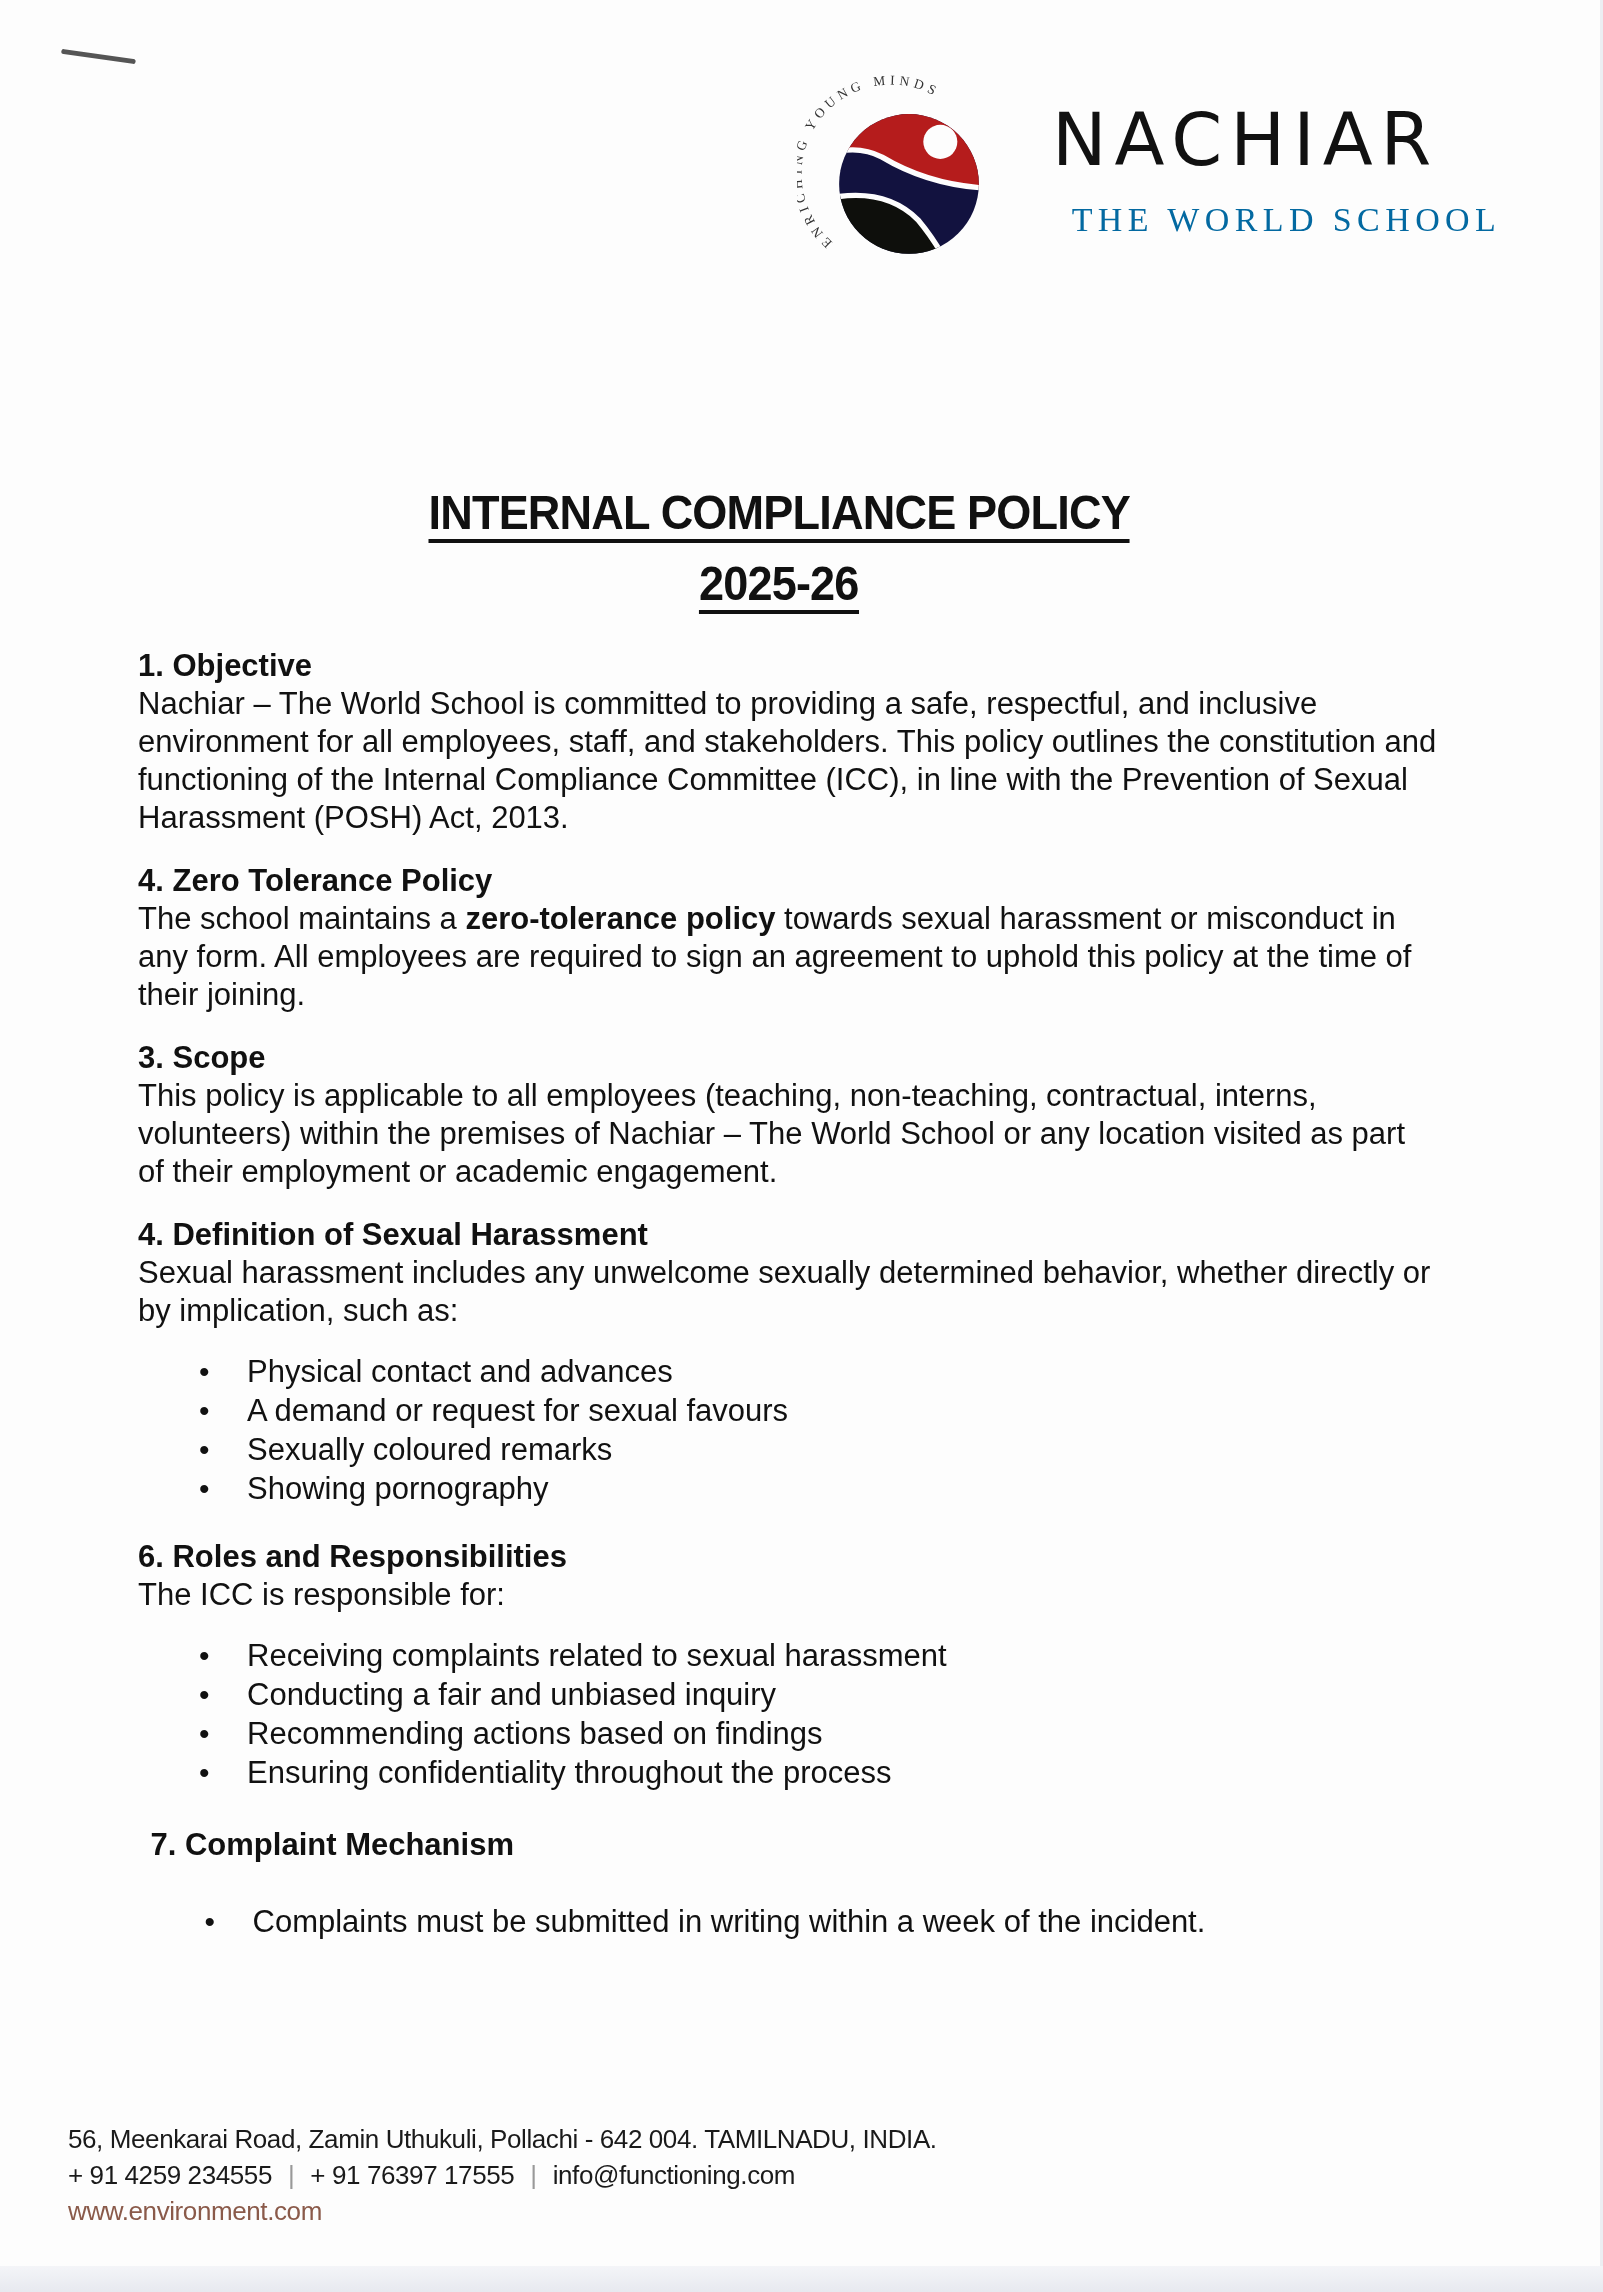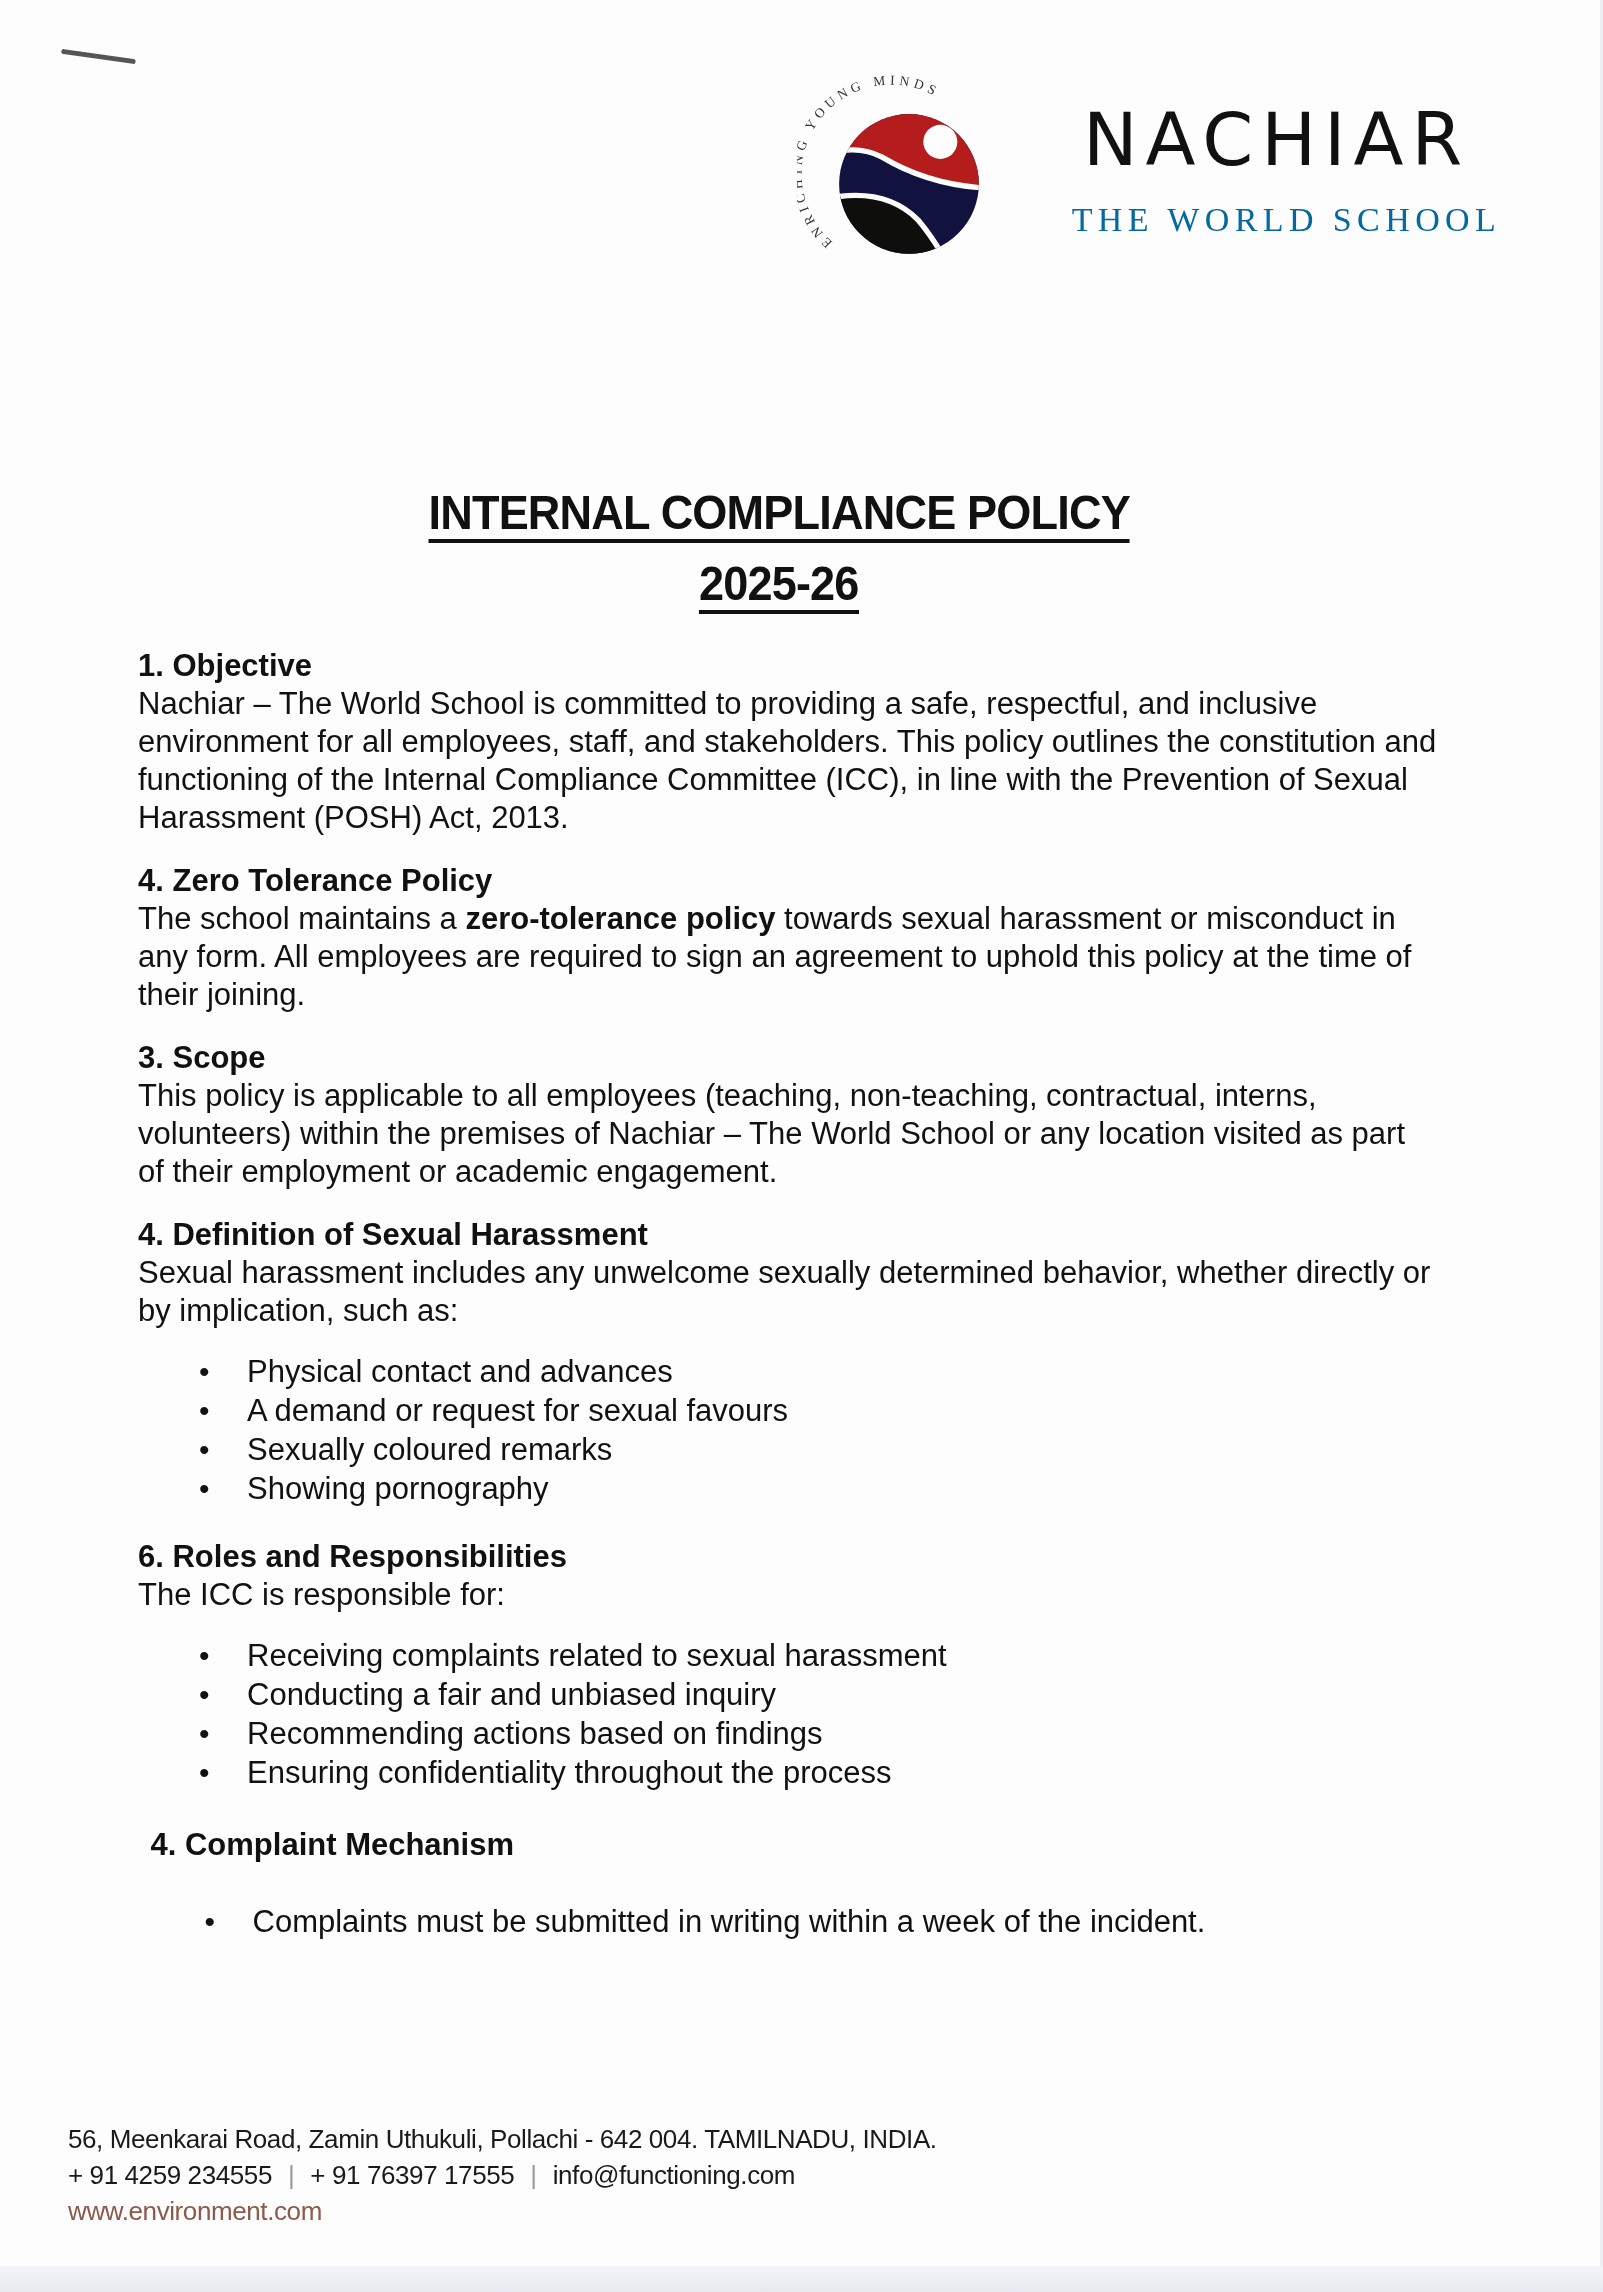--- a/index.html
+++ b/index.html
@@ -14,21 +14,21 @@
   }
   .bottom-edge {
     position: absolute; left: 0; right: 0; bottom: 0; height: 27px;
     background: linear-gradient(#f4f5f8, #e6e8ef);
   }
   .right-edge { position:absolute; right:0; top:0; bottom:0; width:3.6px; background:#eceef2; }
 
   
   .logo-wrap { position: absolute; left: 797px; top: 72px; width: 215px; height: 206px; }
   .logo-wrap svg { width: 100%; height: 100%; }
-  .brand { position: absolute; left: 1052px; top: 103px; text-align: center; }
+  .brand { position: absolute; left: 1052px; top: 103px; }
   .brand-name {
     font-family: "DejaVu Sans", sans-serif; font-size: 73px; letter-spacing: 8px;
     font-weight: normal; color: #111; line-height: 1;
   }
   .brand-sub {
     font-family: "Liberation Serif", serif; font-size: 34px; letter-spacing: 5.4px;
     color: #0369a1; margin-top: 25px; margin-left: 19.7px;
   }
 
   
@@ -129,21 +129,21 @@
     <p>The ICC is responsible for:</p>
     <ul class="bullets">
       <li>Receiving complaints related to sexual harassment</li>
       <li>Conducting a fair and unbiased inquiry</li>
       <li>Recommending actions based on findings</li>
       <li>Ensuring confidentiality throughout the process</li>
     </ul>
   </section>
 
   <section class="section sec-complaint">
-    <h2>4. Complaint Mechanism</h2>
+    <h2>7. Complaint Mechanism</h2>
     <ul class="bullets">
       <li>Complaints must be submitted in writing within a week of the incident.</li>
     </ul>
   </section>
 </main>
 
 <footer class="footer">
   <div>56, Meenkarai Road, Zamin Uthukuli, Pollachi - 642 004. TAMILNADU, INDIA.</div>
   <div>
     <span>+ 91 4259 234555</span><span class="sep">|</span><span>+ 91 76397 17555</span><span class="sep">|</span><span>info@functioning.com</span>

